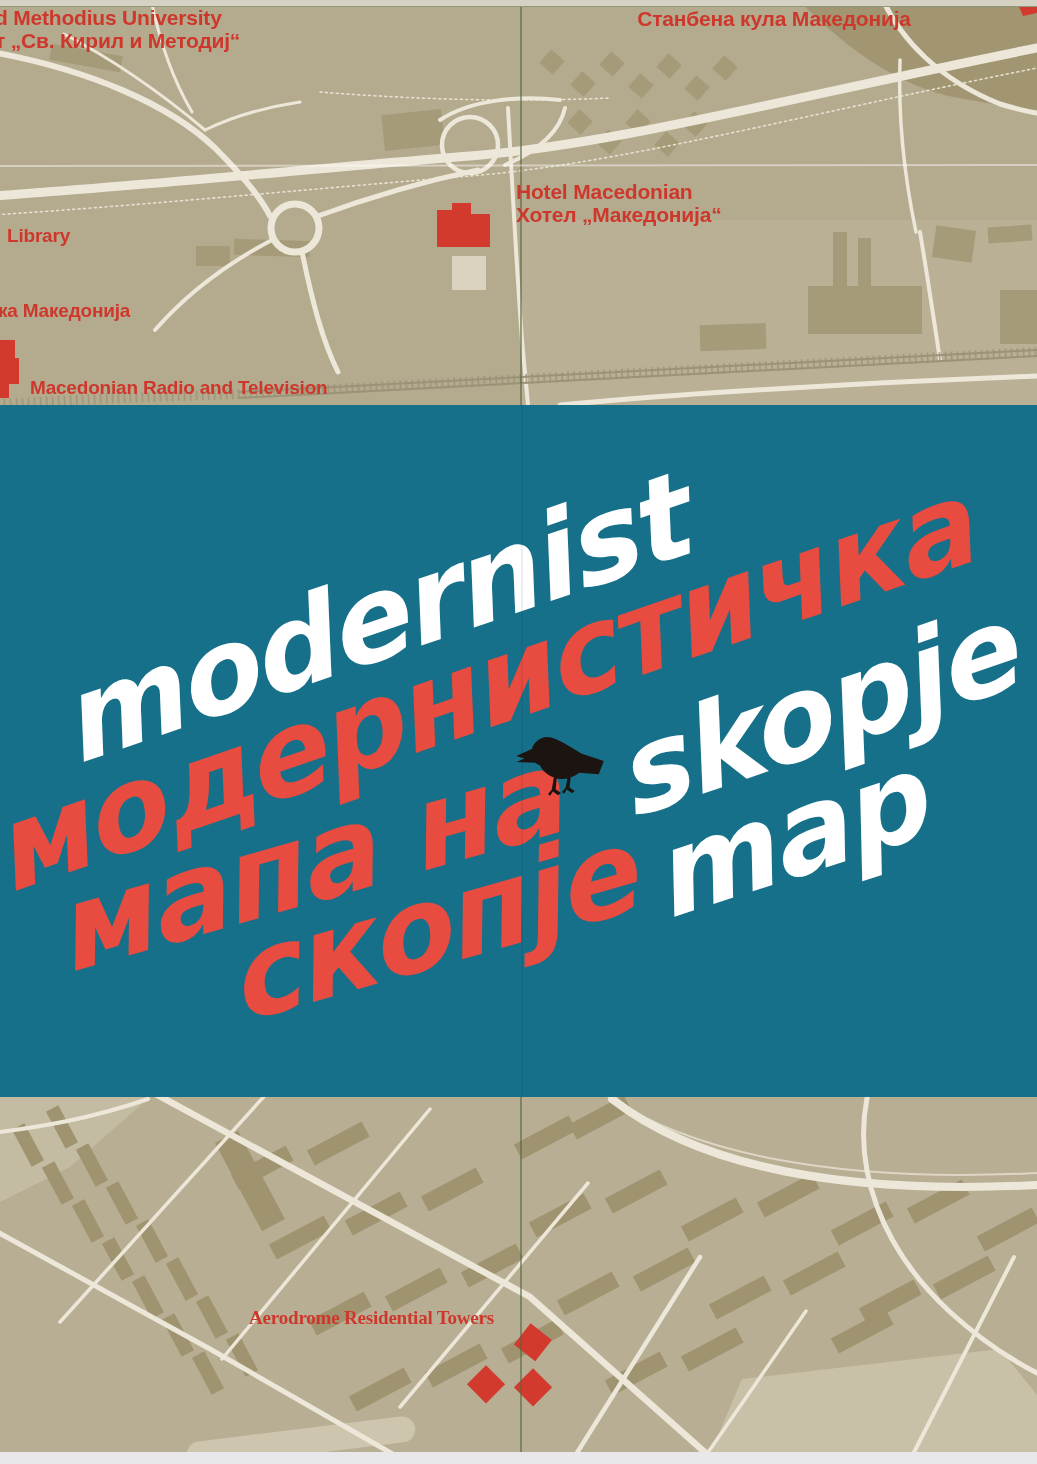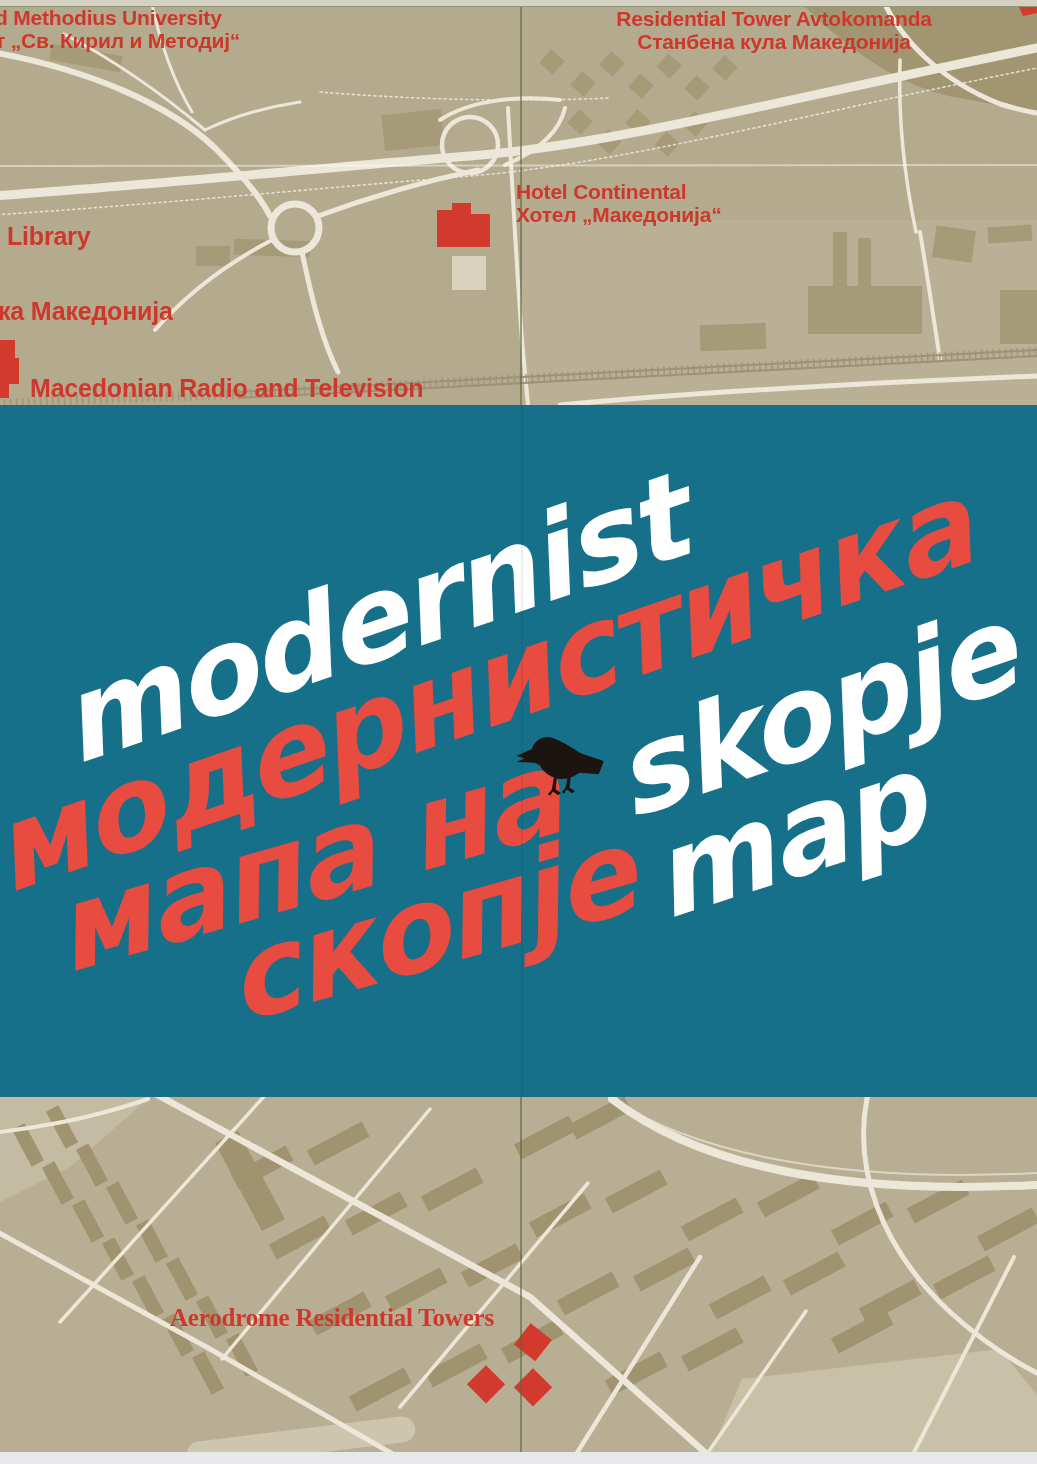--- a/index.html
+++ b/index.html
@@ -10,21 +10,21 @@
 }
 html,body{margin:0;padding:0;background:#444;}
 .cover{position:relative;width:1037px;height:1464px;overflow:hidden;background:var(--teal);
   font-family:"Liberation Sans",sans-serif;}
 section{position:absolute;left:0;width:1037px;}
 .map-top{top:0;height:405px;background:var(--map-bg);}
 .map-bottom{top:1097px;height:367px;background:var(--map-bg-bottom);font-family:Liberation Serif, serif;}
 .map-art{position:absolute;left:0;top:0;display:block;}
 .map-label{position:absolute;color:var(--label-red);font-weight:bold;font-size:21px;line-height:23px;
   letter-spacing:-0.2px;white-space:nowrap;}
-.map-label.sm{font-size:25px;line-height:22px;}
+.map-label.sm{font-size:19px;line-height:22px;}
 .title-block{top:405px;height:692px;background:var(--teal);}
 .word{position:absolute;font-family:"DejaVu Sans",sans-serif;font-weight:bold;font-style:italic;
   font-size:117px;line-height:1;letter-spacing:-0.018em;white-space:nowrap;
   transform:translate(-50%,-50%) rotate(var(--rot)) skewX(-6deg);}
 .w-modernist{left:380px;top:212px;--rot:-19deg;color:var(--title-white);}
 .w-modernisticka{left:489px;top:280px;--rot:-19deg;color:var(--title-red);}
 .w-skopje-en{left:822px;top:305px;--rot:-19deg;color:var(--title-white);}
 .w-mapa-na{left:315px;top:455px;--rot:-16deg;color:var(--title-red);}
 .w-map-en{left:795px;top:430px;--rot:-18deg;color:var(--title-white);}
 .w-skopje-mk{left:438px;top:519px;--rot:-16deg;color:var(--title-red);}
@@ -112,25 +112,24 @@
 
       <line x1="521" y1="0" x2="521" y2="405" style="stroke:var(--crease-green)" stroke-width="1.8" opacity="0.65"></line>
       <line x1="0" y1="166" x2="1037" y2="165" stroke="#ffffff" stroke-width="2" opacity="0.45"></line>
     </svg>
 
     <div class="map-label" style="left:-5px;top:6px">
       <div>d Methodius University</div>
       <div>т „Св. Кирил и Методиј“</div>
     </div>
     <div class="map-label" style="left:600px;top:7px;width:348px;text-align:center">
-      <div>Residential Tower Avtokomanda</div>
       <div>Станбена кула Македонија</div>
     </div>
     <div class="map-label" style="left:516px;top:180px">
-      <div>Hotel Continental</div>
+      <div>Hotel Macedonian</div>
       <div>Хотел „Македонија“</div>
     </div>
     <div class="map-label sm" style="left:7px;top:225px">Library</div>
     <div class="map-label sm" style="left:-2px;top:300px">ка Македонија</div>
     <div class="map-label sm" style="left:30px;top:377px">Macedonian Radio and Television</div>
   </section>
 
   <section class="title-block">
     <div class="word w-modernist">modernist</div>
     <div class="word w-modernisticka">модернистичка</div>

